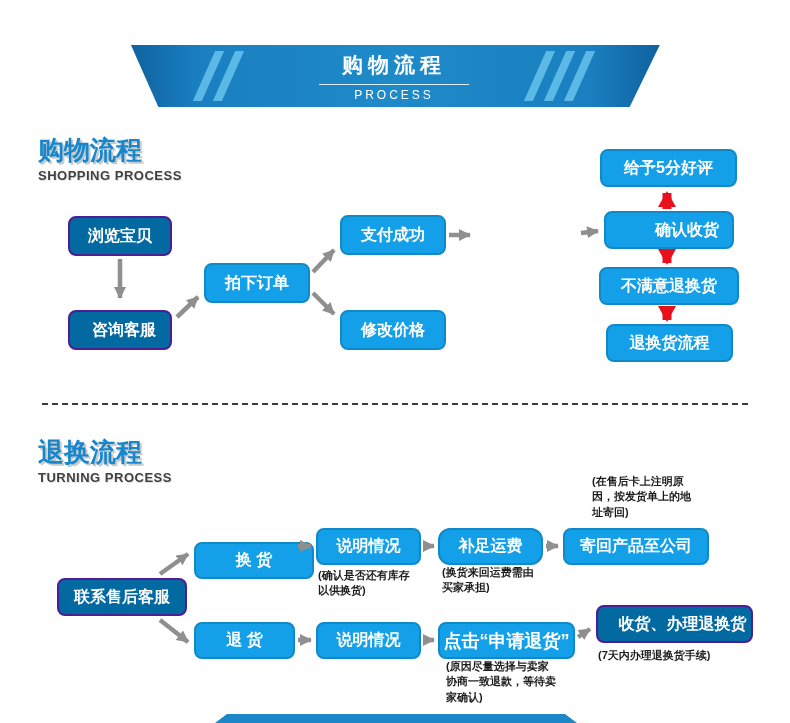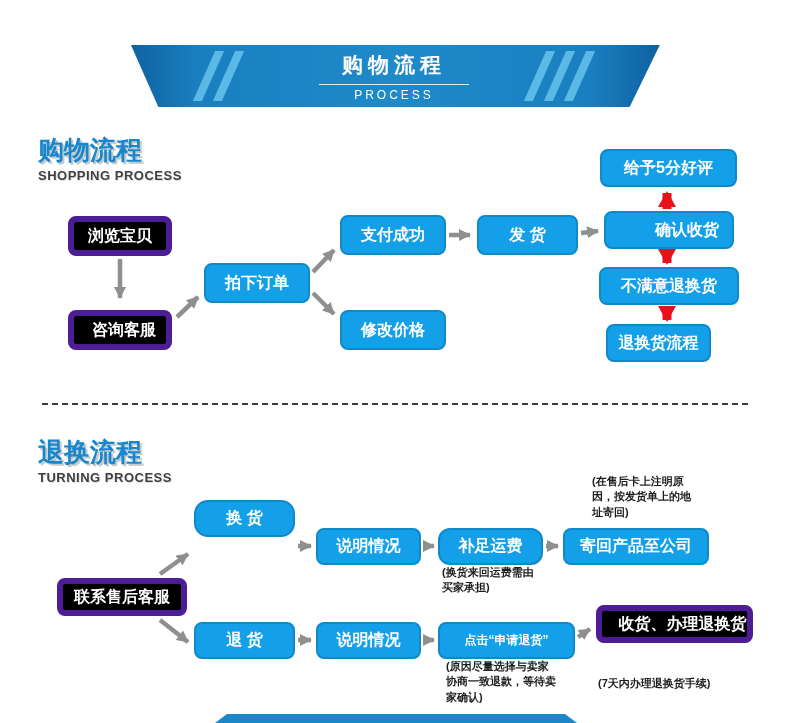--- a/index.html
+++ b/index.html
@@ -19,21 +19,21 @@
   
   .sec{position:absolute;left:38px;}
   .sec-title{font-size:26px;font-weight:bold;color:#1787cd;text-shadow:2px 2px 0 #c9c9c9;line-height:1.1;}
   .sec-sub{font-size:13px;font-weight:bold;color:#404040;letter-spacing:.5px;text-shadow:1px 1px 0 #e2e2e2;margin-top:3px;}
 
   
   .node{position:absolute;display:flex;align-items:center;justify-content:center;
     border-radius:8px;color:#fff;font-weight:bold;font-size:16px;text-align:center;
     box-sizing:border-box;white-space:nowrap;}
   .node.blue{background:#14a0e8;border:2px solid #0f89c8;}
-  .node.red{background:#000000;border:6px solid #4c1d95;}
+  .node.red{background:#0369a1;border:2px solid #4c1d95;}
 
   
   .note{position:absolute;font-size:11px;color:#1c1c1c;line-height:1.4;white-space:pre-line;font-weight:600;}
 
   
   .divider{position:absolute;left:42px;top:403px;width:706px;border-top:2px dashed #3c3c3c;}
 
   
   #arrows{position:absolute;left:0;top:0;pointer-events:none;}
   .ga{stroke:#8f8f8f;stroke-width:4.5;marker-end:url(#ah-gray);}
@@ -64,52 +64,53 @@
   <div class="sec" style="top:136px;">
     <div class="sec-title">购物流程</div>
     <div class="sec-sub">SHOPPING PROCESS</div>
   </div>
 
   <div class="node red" style="left:68px;top:216px;width:104px;height:40px;">浏览宝贝</div>
   <div class="node red" style="left:68px;top:310px;width:104px;height:40px;padding-left:8px;">咨询客服</div>
   <div class="node blue" style="left:204px;top:263px;width:106px;height:40px;">拍下订单</div>
   <div class="node blue" style="left:340px;top:215px;width:106px;height:40px;">支付成功</div>
   <div class="node blue" style="left:340px;top:310px;width:106px;height:40px;">修改价格</div>
-  <div class="node blue" style="left:477px;top:215px;width:101px;height:40px;">发 货</div>
   <div class="node blue" style="left:600px;top:149px;width:137px;height:38px;">给予5分好评</div>
   <div class="node blue" style="left:604px;top:211px;width:130px;height:38px;padding-left:36px;">确认收货</div>
   <div class="node blue" style="left:599px;top:267px;width:140px;height:38px;">不满意退换货</div>
-  <div class="node blue" style="left:606px;top:324px;width:105px;height:38px;">退换货流程</div>
+  <div class="node blue" style="left:606px;top:324px;width:127px;height:38px;">退换货流程</div>
 
   <div class="divider"></div>
 
   <div class="sec" style="top:438px;">
     <div class="sec-title">退换流程</div>
     <div class="sec-sub">TURNING PROCESS</div>
   </div>
 
   <div class="node red" style="left:57px;top:578px;width:130px;height:38px;">联系售后客服</div>
-  <div class="node blue" style="left:194px;top:500px;width:101px;height:37px;border-radius:14px;">换 货</div>
+  <div class="node blue" style="left:194px;top:542px;width:120px;height:37px;">换 货</div>
   <div class="node blue" style="left:316px;top:528px;width:105px;height:37px;">说明情况</div>
   <div class="node blue" style="left:438px;top:528px;width:105px;height:37px;border-radius:12px;">补足运费</div>
   <div class="node blue" style="left:563px;top:528px;width:146px;height:37px;">寄回产品至公司</div>
   <div class="node blue" style="left:194px;top:622px;width:101px;height:37px;">退 货</div>
   <div class="node blue" style="left:316px;top:622px;width:105px;height:37px;">说明情况</div>
-  <div class="node blue" style="left:438px;top:622px;width:137px;height:37px;font-size:12px;">点击“申请退货”</div>
+  <div class="node blue" style="left:438px;top:622px;width:137px;height:37px;font-size:18px;">点击“申请退货”</div>
   <div class="node red" style="left:596px;top:605px;width:157px;height:38px;padding-left:16px;">收货、办理退换货</div>
 
   <div class="note" style="left:592px;top:474px;width:124px;">(在售后卡上注明原
 因，按发货单上的地
 址寄回)</div>
+  <div class="note" style="left:318px;top:568px;width:132px;">(确认是否还有库存
+以供换货)</div>
   <div class="note" style="left:442px;top:565px;width:122px;">(换货来回运费需由
 买家承担)</div>
   <div class="note" style="left:446px;top:659px;width:152px;">(原因尽量选择与卖家
 协商一致退款，等待卖
 家确认)</div>
-  <div class="note" style="left:598px;top:648px;width:170px;margin-top:28px;">(7天内办理退换货手续)</div>
+  <div class="note" style="left:598px;top:648px;width:170px;">(7天内办理退换货手续)</div>
 
   <svg id="arrows" width="790" height="723" viewBox="0 0 790 723">
     <defs>
       <marker id="ah-gray" markerUnits="userSpaceOnUse" markerWidth="14" markerHeight="14" refX="11" refY="6" orient="auto">
         <path d="M0,0 L12,6 L0,12 Z" fill="#8f8f8f"></path>
       </marker>
       <marker id="ah-red" markerUnits="userSpaceOnUse" markerWidth="20" markerHeight="20" refX="14" refY="9" orient="auto">
         <path d="M0,0 L16,9 L0,18 Z" fill="#e8101c"></path>
       </marker>
     </defs>

